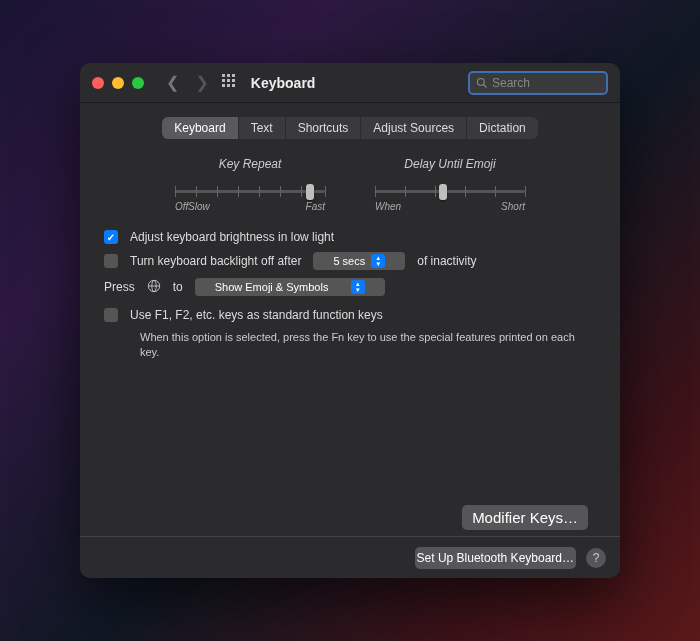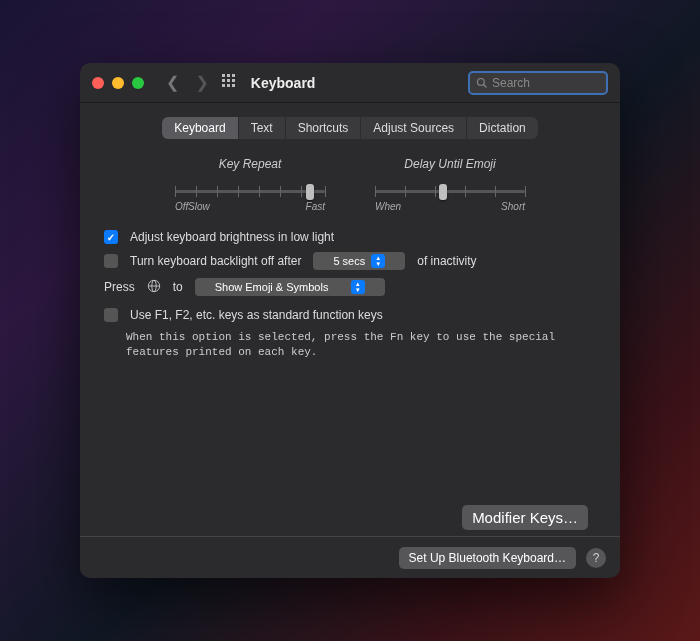--- a/index.html
+++ b/index.html
@@ -111,36 +111,36 @@
       border-radius: 3px;
       width: 14px; height: 14px;
       display: flex; align-items: center; justify-content: center;
       flex-direction: column;
       gap: 0px;
     }
     .select .chev::before { content: "▴"; font-size: 7px; line-height: 6px; color:#fff; }
     .select .chev::after { content: "▾"; font-size: 7px; line-height: 6px; color:#fff; }
     .select.wide { width: 190px; justify-content: space-between; }
     .globe { color: #ccc; }
-    .desc { font-size: 11px; color: #ccc; margin-left: 22px; line-height: 1.4; font-family: Liberation Mono, monospace; }
+    .desc { font-size: 11px; color: #ccc; margin-left: 36px; line-height: 1.4; }
     .modifier-btn {
       position: absolute; right: 32px; bottom: 48px;
       background: #565659; color: #fff;
       border-radius: 5px; padding: 4px 10px;
       font-size: 15px;
     }
     .footer {
       border-top: 1px solid #444;
       height: 42px;
       display: flex; align-items: center; justify-content: flex-end;
       padding: 0 14px; gap: 10px;
     }
     .footer .btn {
       background: #565659; color: #fff;
-      border-radius: 5px; padding: 4px 10px;
+      border-radius: 5px; padding: 4px 2px;
       font-size: 12px;
     }
     .help {
       width: 20px; height: 20px; border-radius: 50%;
       background: #565659; color: #ccc;
       display: flex; align-items: center; justify-content: center;
       font-size: 12px;
     }
   </style>
 </head>

